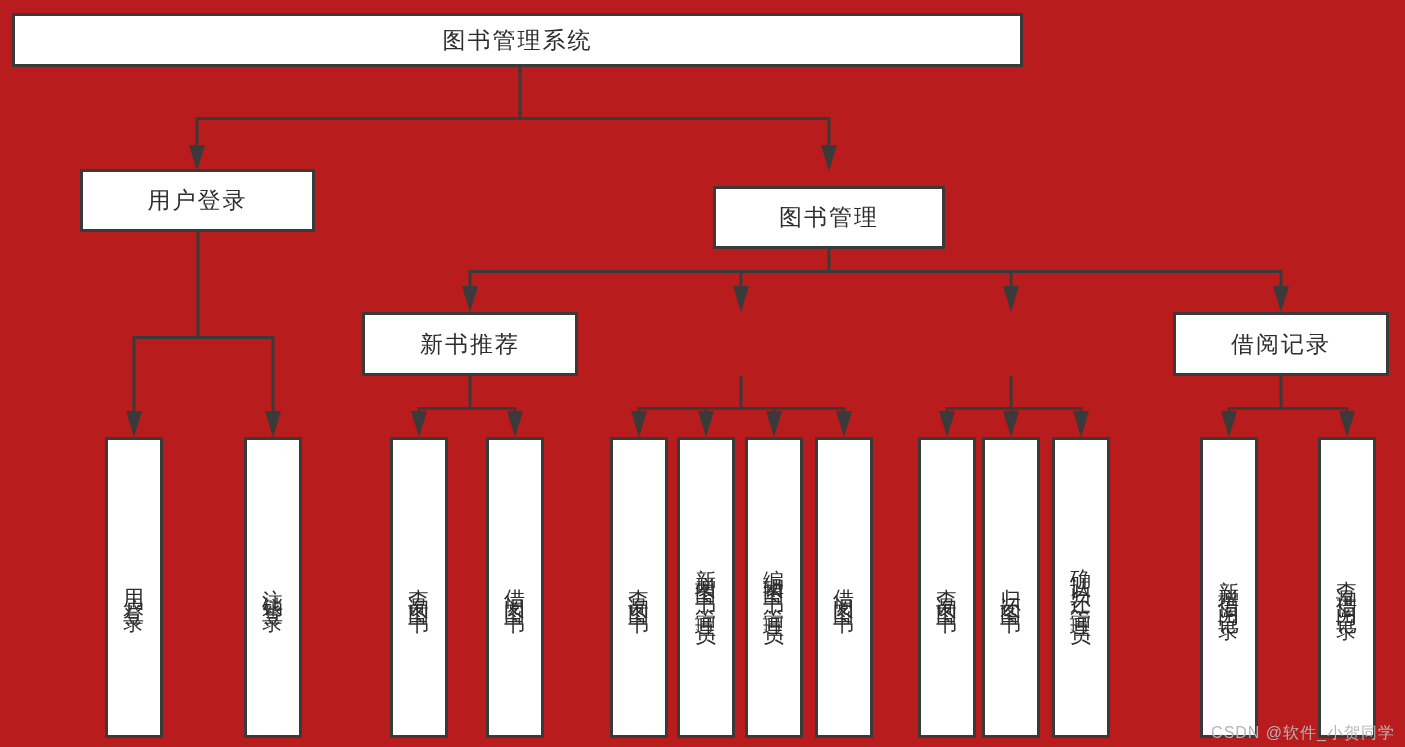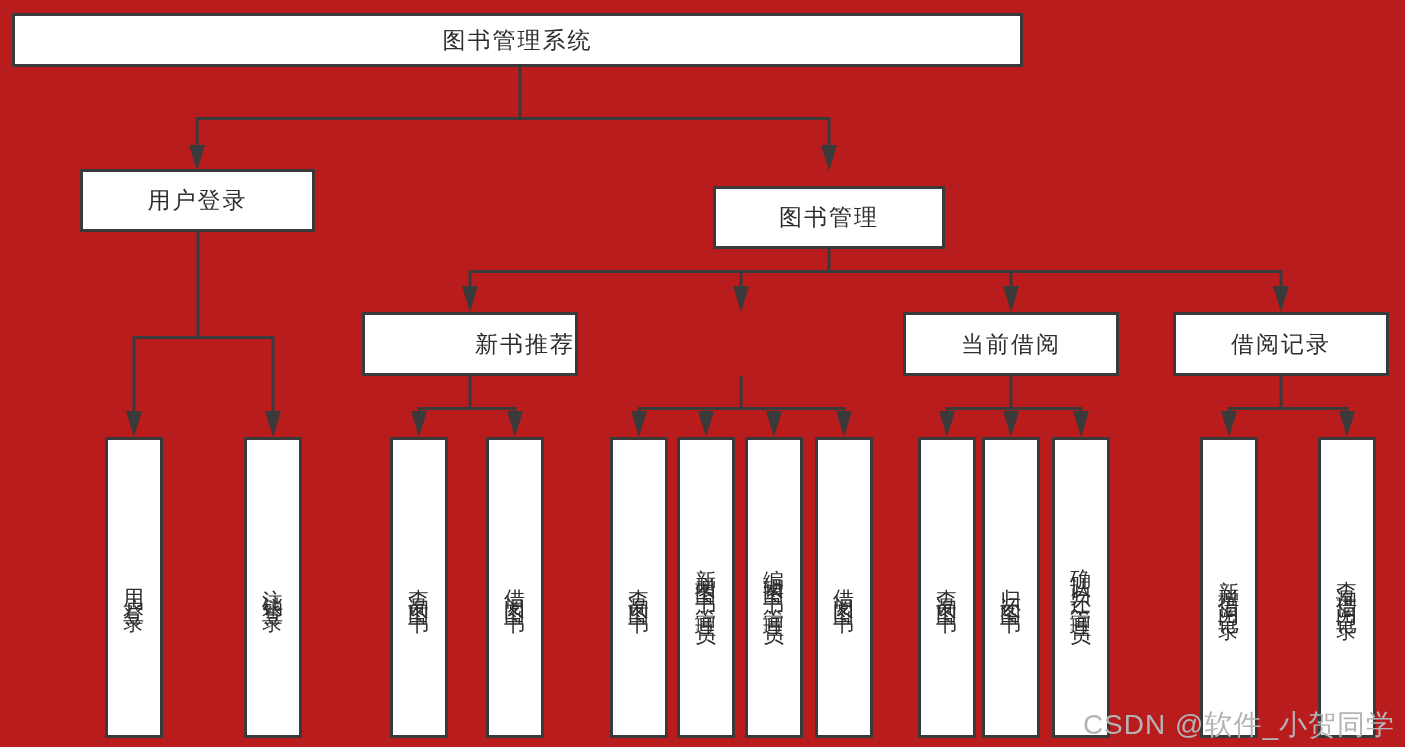--- a/index.html
+++ b/index.html
@@ -19,21 +19,21 @@
     position:absolute;box-sizing:border-box;background:#ffffff;border:3px solid #3a3a3a;
     display:flex;align-items:center;justify-content:center;z-index:2;
     width:58px;top:437px;height:301px;
   }
   .vbox .vtext{
     writing-mode:vertical-rl;text-orientation:mixed;
     font-size:21px;letter-spacing:8px;line-height:1;
   }
   .watermark{
     position:absolute;right:10px;bottom:3px;z-index:3;
-    font-size:28px;letter-spacing:1px;color:#b4b4b7;white-space:nowrap;
+    font-size:16px;letter-spacing:1px;color:#b4b4b7;white-space:nowrap;
   }
 </style>
 </head>
 <body>
 
 <div class="stage">
 
   <svg class="connector-layer" viewBox="0 0 1405 747" xmlns="http://www.w3.org/2000/svg">
 
     <g>
@@ -114,25 +114,22 @@
     <span>图书管理系统</span>
   </div>
 
   <div class="hbox" style="left:80px;top:169px;width:235px;height:63px;">
     <span>用户登录</span>
   </div>
   <div class="hbox" style="left:713px;top:186px;width:232px;height:63px;">
     <span>图书管理</span>
   </div>
 
-  <div class="hbox" style="left:362px;top:312px;width:216px;height:64px;justify-content:flex-end;">
+  <div class="hbox" style="left:362px;top:312px;width:216px;height:64px;">
     <span>新书推荐</span>
-  </div>
-  <div class="hbox" style="left:903px;top:312px;width:216px;height:64px;">
-    <span>当前借阅</span>
   </div>
   <div class="hbox" style="left:1173px;top:312px;width:216px;height:64px;">
     <span>借阅记录</span>
   </div>
 
   <div class="vbox" style="left:105px;">
     <span class="vtext">用户登录</span>
   </div>
   <div class="vbox" style="left:244px;">
     <span class="vtext">注销登录</span>

